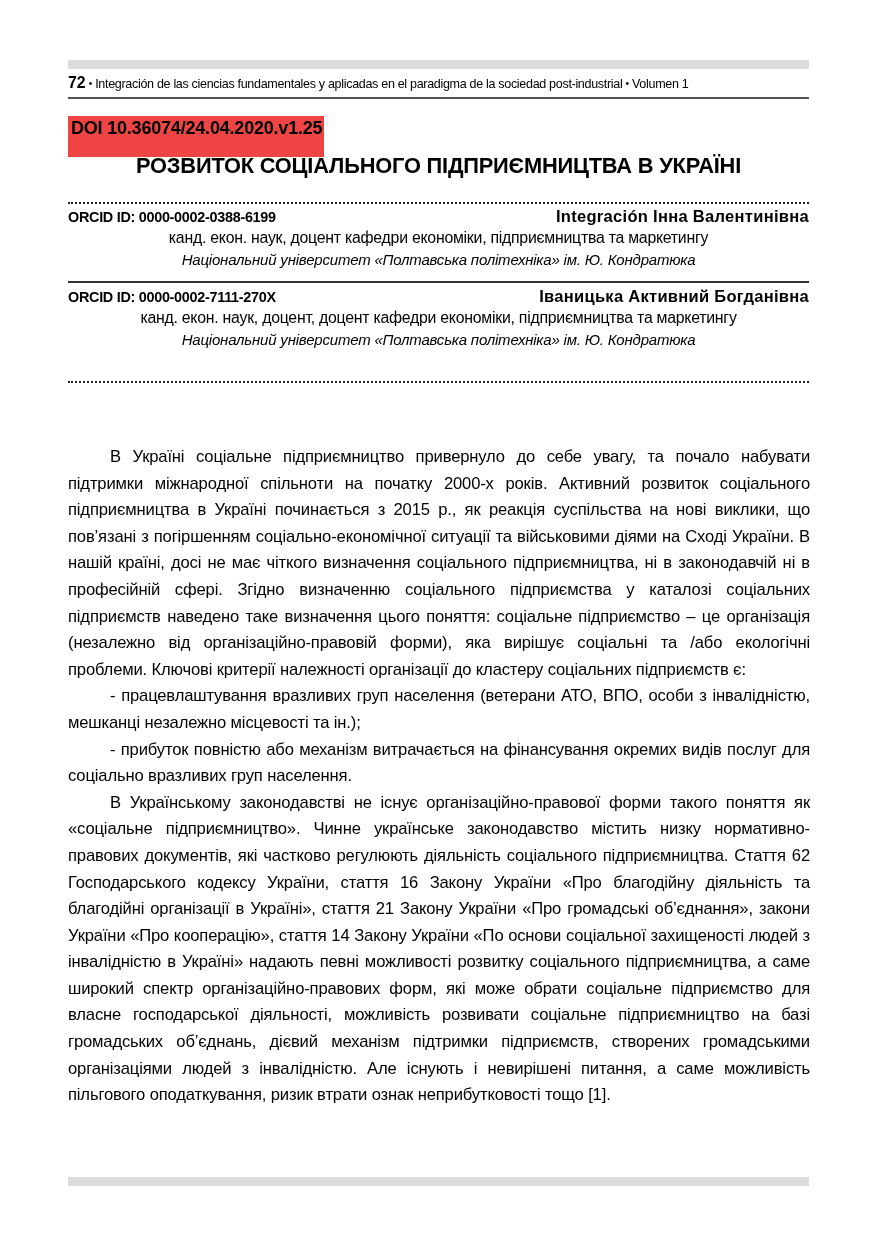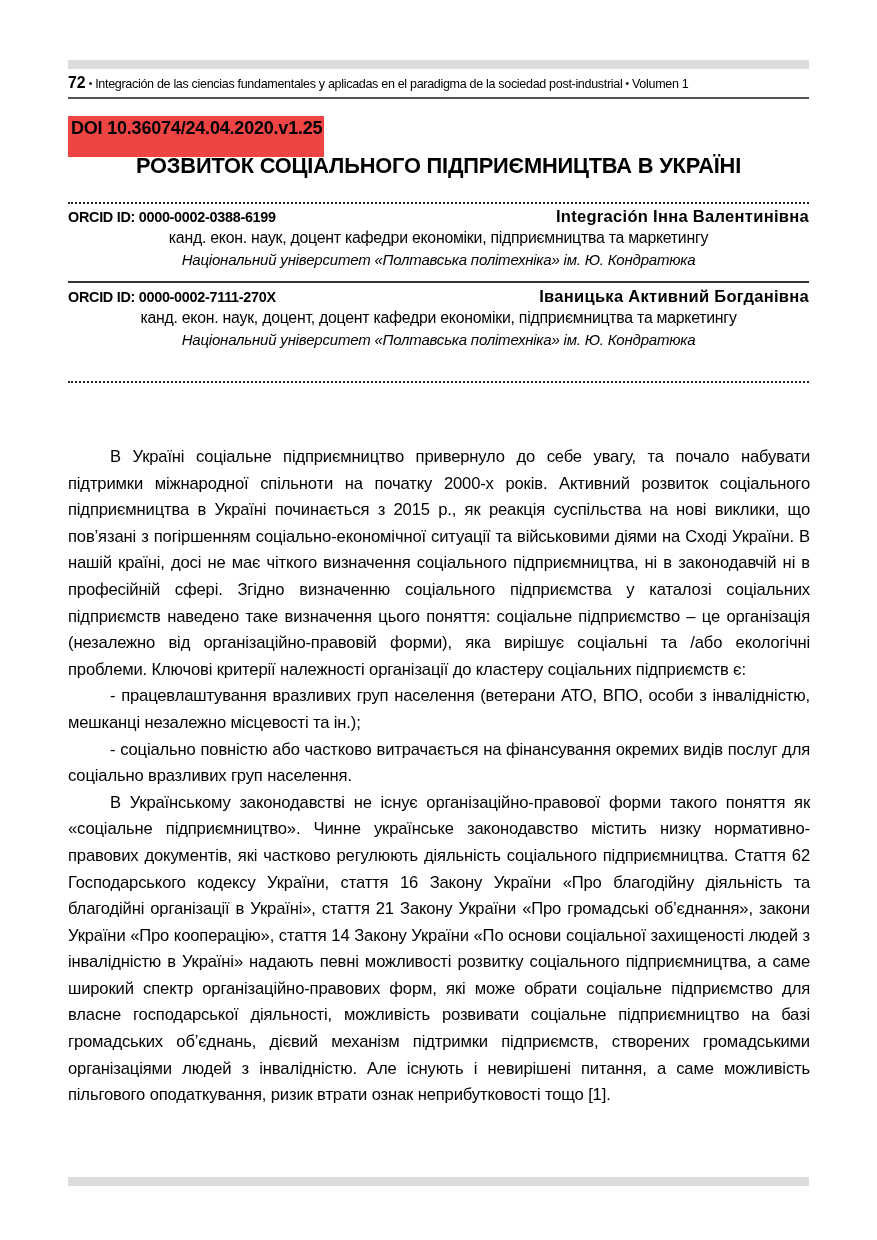--- a/index.html
+++ b/index.html
@@ -233,19 +233,19 @@
     <div class="author-pos">канд. екон. наук, доцент, доцент кафедри економіки, підприємництва та маркетингу</div>
     <div class="author-aff">Національний університет «Полтавська політехніка» ім. Ю. Кондратюка</div>
   </div>
 
 
   <div class="rule dotted r3"></div>
 
   <div class="body">
     <p>В Україні соціальне підприємництво привернуло до себе увагу, та почало набувати підтримки міжнародної спільноти на початку 2000-х років. Активний розвиток соціального підприємництва в Україні починається з 2015 р., як реакція суспільства на нові виклики, що пов’язані з погіршенням соціально-економічної ситуації та військовими діями на Сході України. В нашій країні, досі не має чіткого визначення соціального підприємництва, ні в законодавчій ні в професійній сфері. Згідно визначенню соціального підприємства у каталозі соціальних підприємств наведено таке визначення цього поняття: соціальне підприємство – це організація (незалежно від організаційно-правовій форми), яка вирішує соціальні та /або екологічні проблеми. Ключові критерії належності організації до кластеру соціальних підприємств є:</p>
     <p>- працевлаштування вразливих груп населення (ветерани АТО, ВПО, особи з інвалідністю, мешканці незалежно місцевості та ін.);</p>
-    <p>- соціально повністю або частково витрачається на фінансування окремих видів послуг для соціально вразливих груп населення.</p>
+    <p>- прибуток повністю або механізм витрачається на фінансування окремих видів послуг для соціально вразливих груп населення.</p>
     <p>В Українському законодавстві не існує організаційно-правової форми такого поняття як «соціальне підприємництво». Чинне українське законодавство містить низку нормативно-правових документів, які частково регулюють діяльність соціального підприємництва. Стаття 62 Господарського кодексу України, стаття 16 Закону України «Про благодійну діяльність та благодійні організації в Україні», стаття 21 Закону України «Про громадські об’єднання», закони України «Про кооперацію», стаття 14 Закону України «По основи соціальної захищеності людей з інвалідністю в Україні» надають певні можливості розвитку соціального підприємництва, а саме широкий спектр організаційно-правових форм, які може обрати соціальне підприємство для власне господарської діяльності, можливість розвивати соціальне підприємництво на базі громадських об’єднань, дієвий механізм підтримки підприємств, створених громадськими організаціями людей з інвалідністю. Але існують і невирішені питання, а саме можливість пільгового оподаткування, ризик втрати ознак неприбутковості тощо [1].</p>
   </div>
 
   <div class="deco-bar bottom"></div>
 
 </div>
 
 </body></html>

